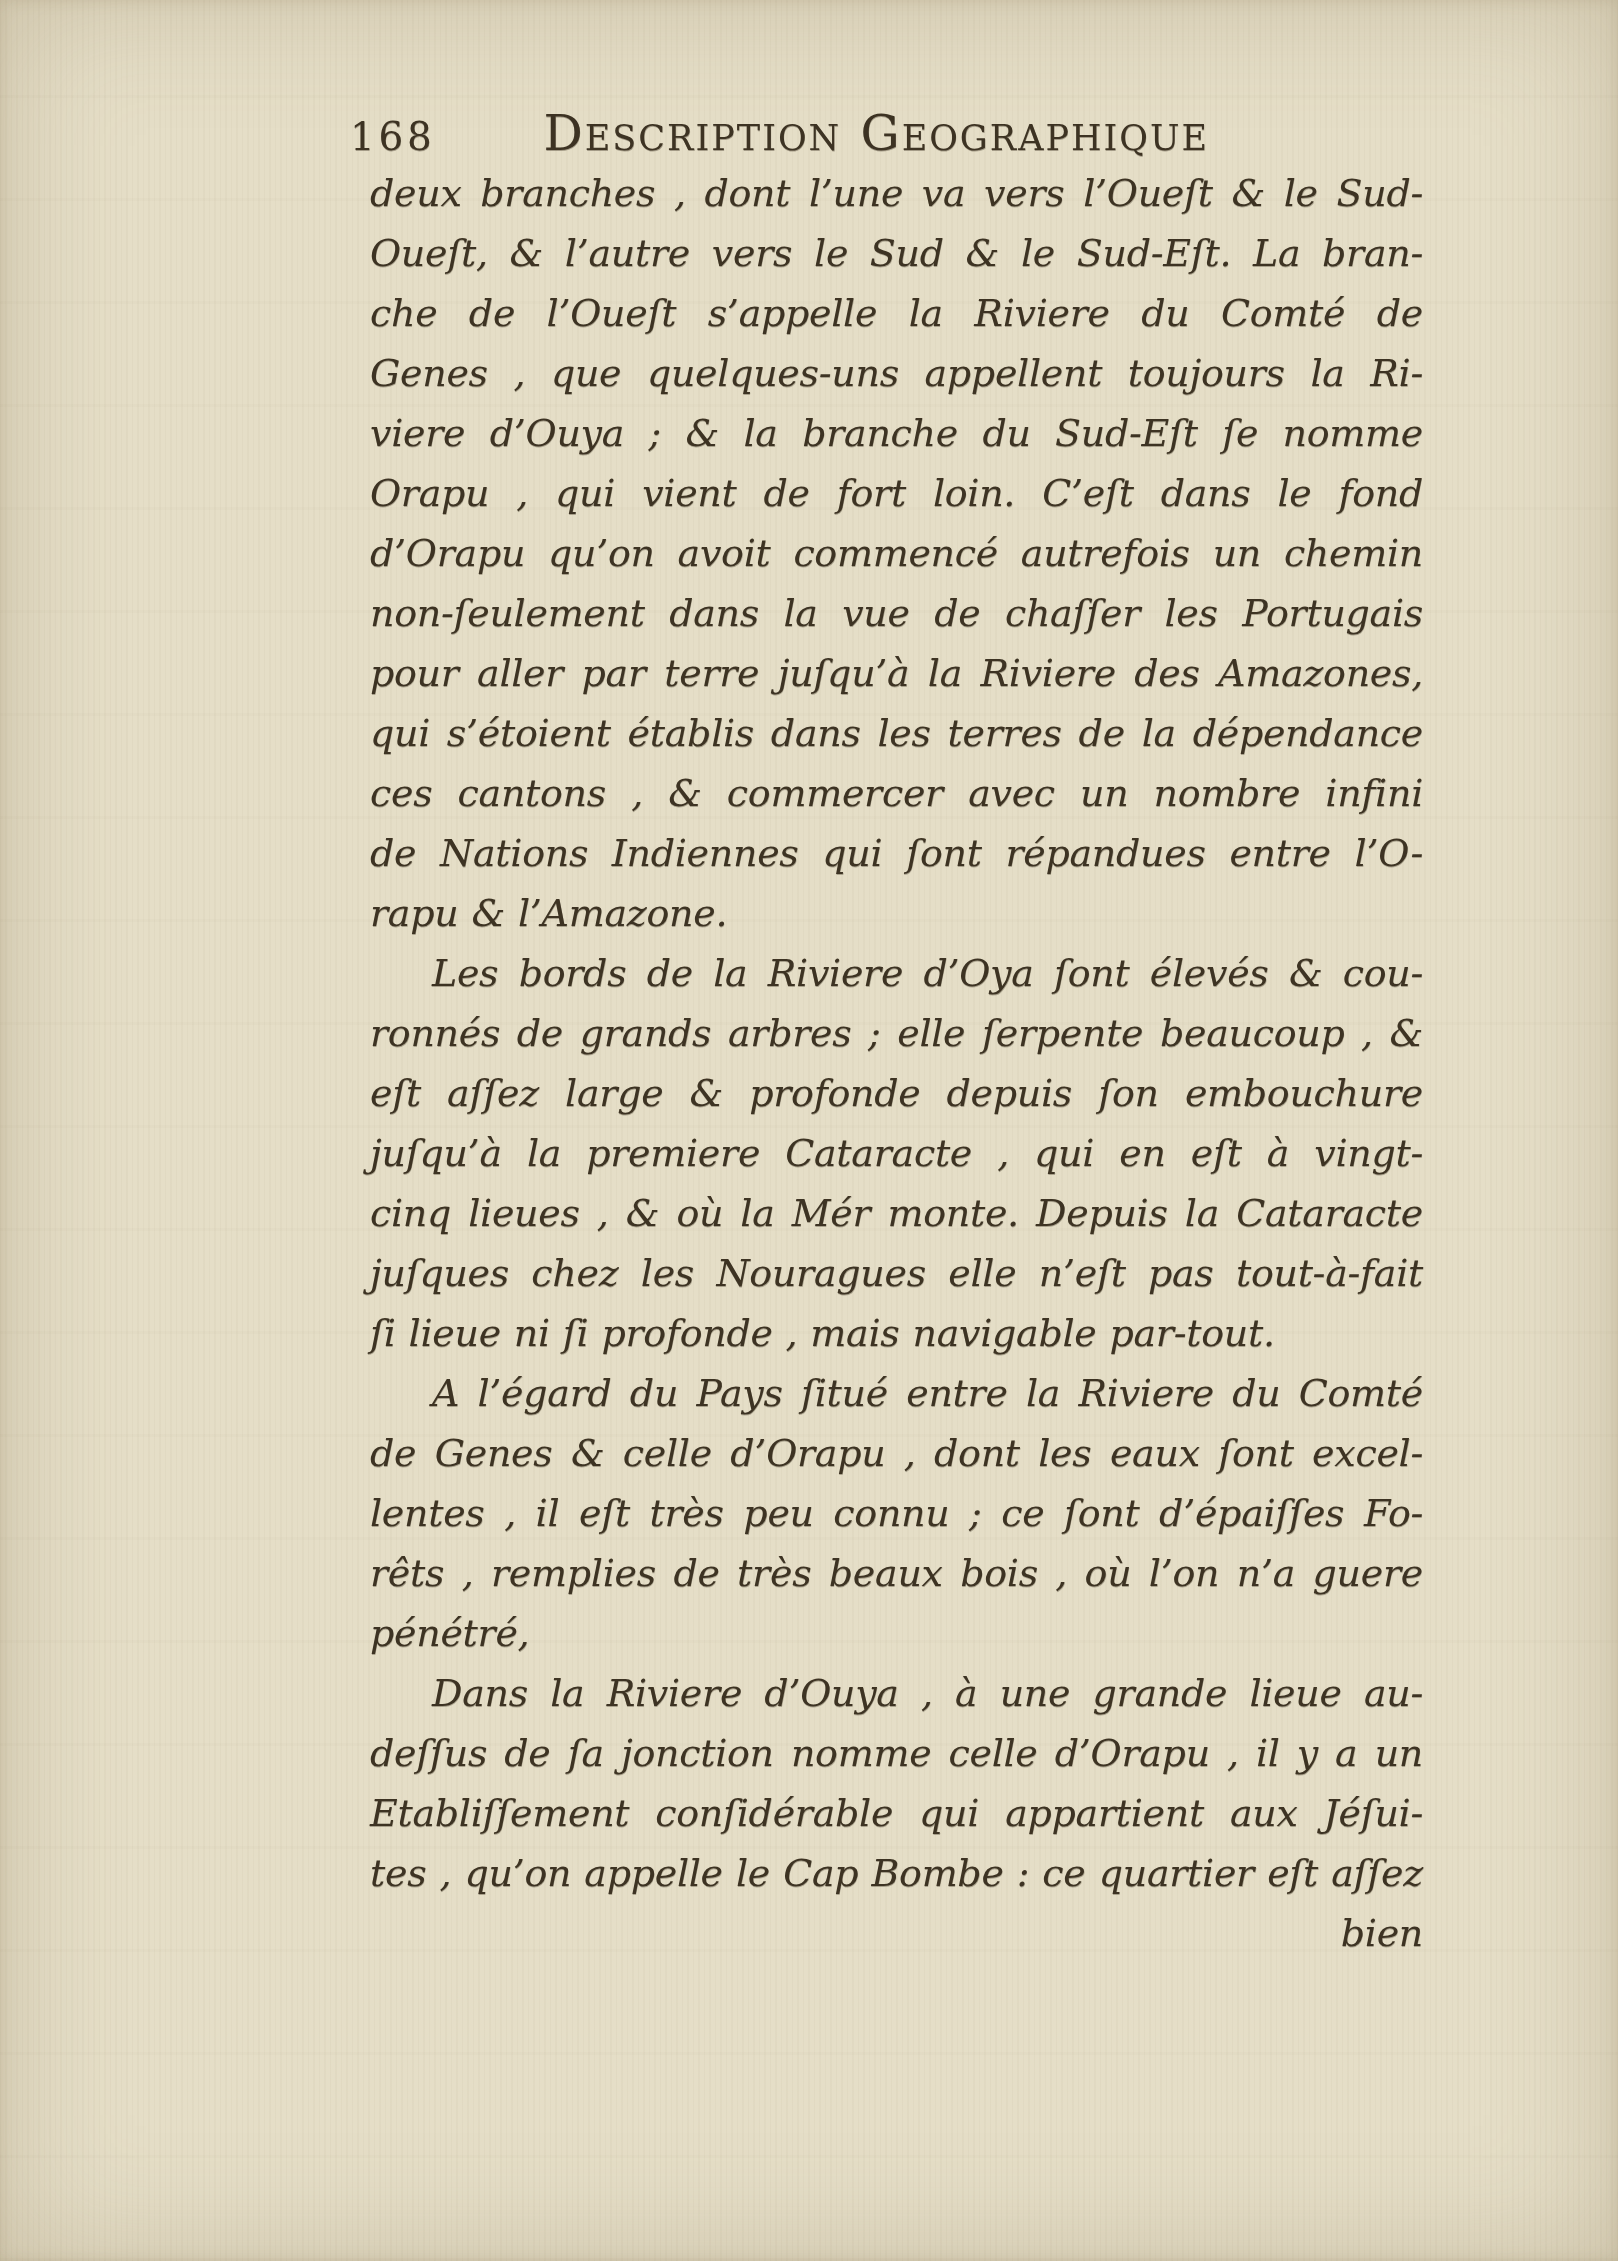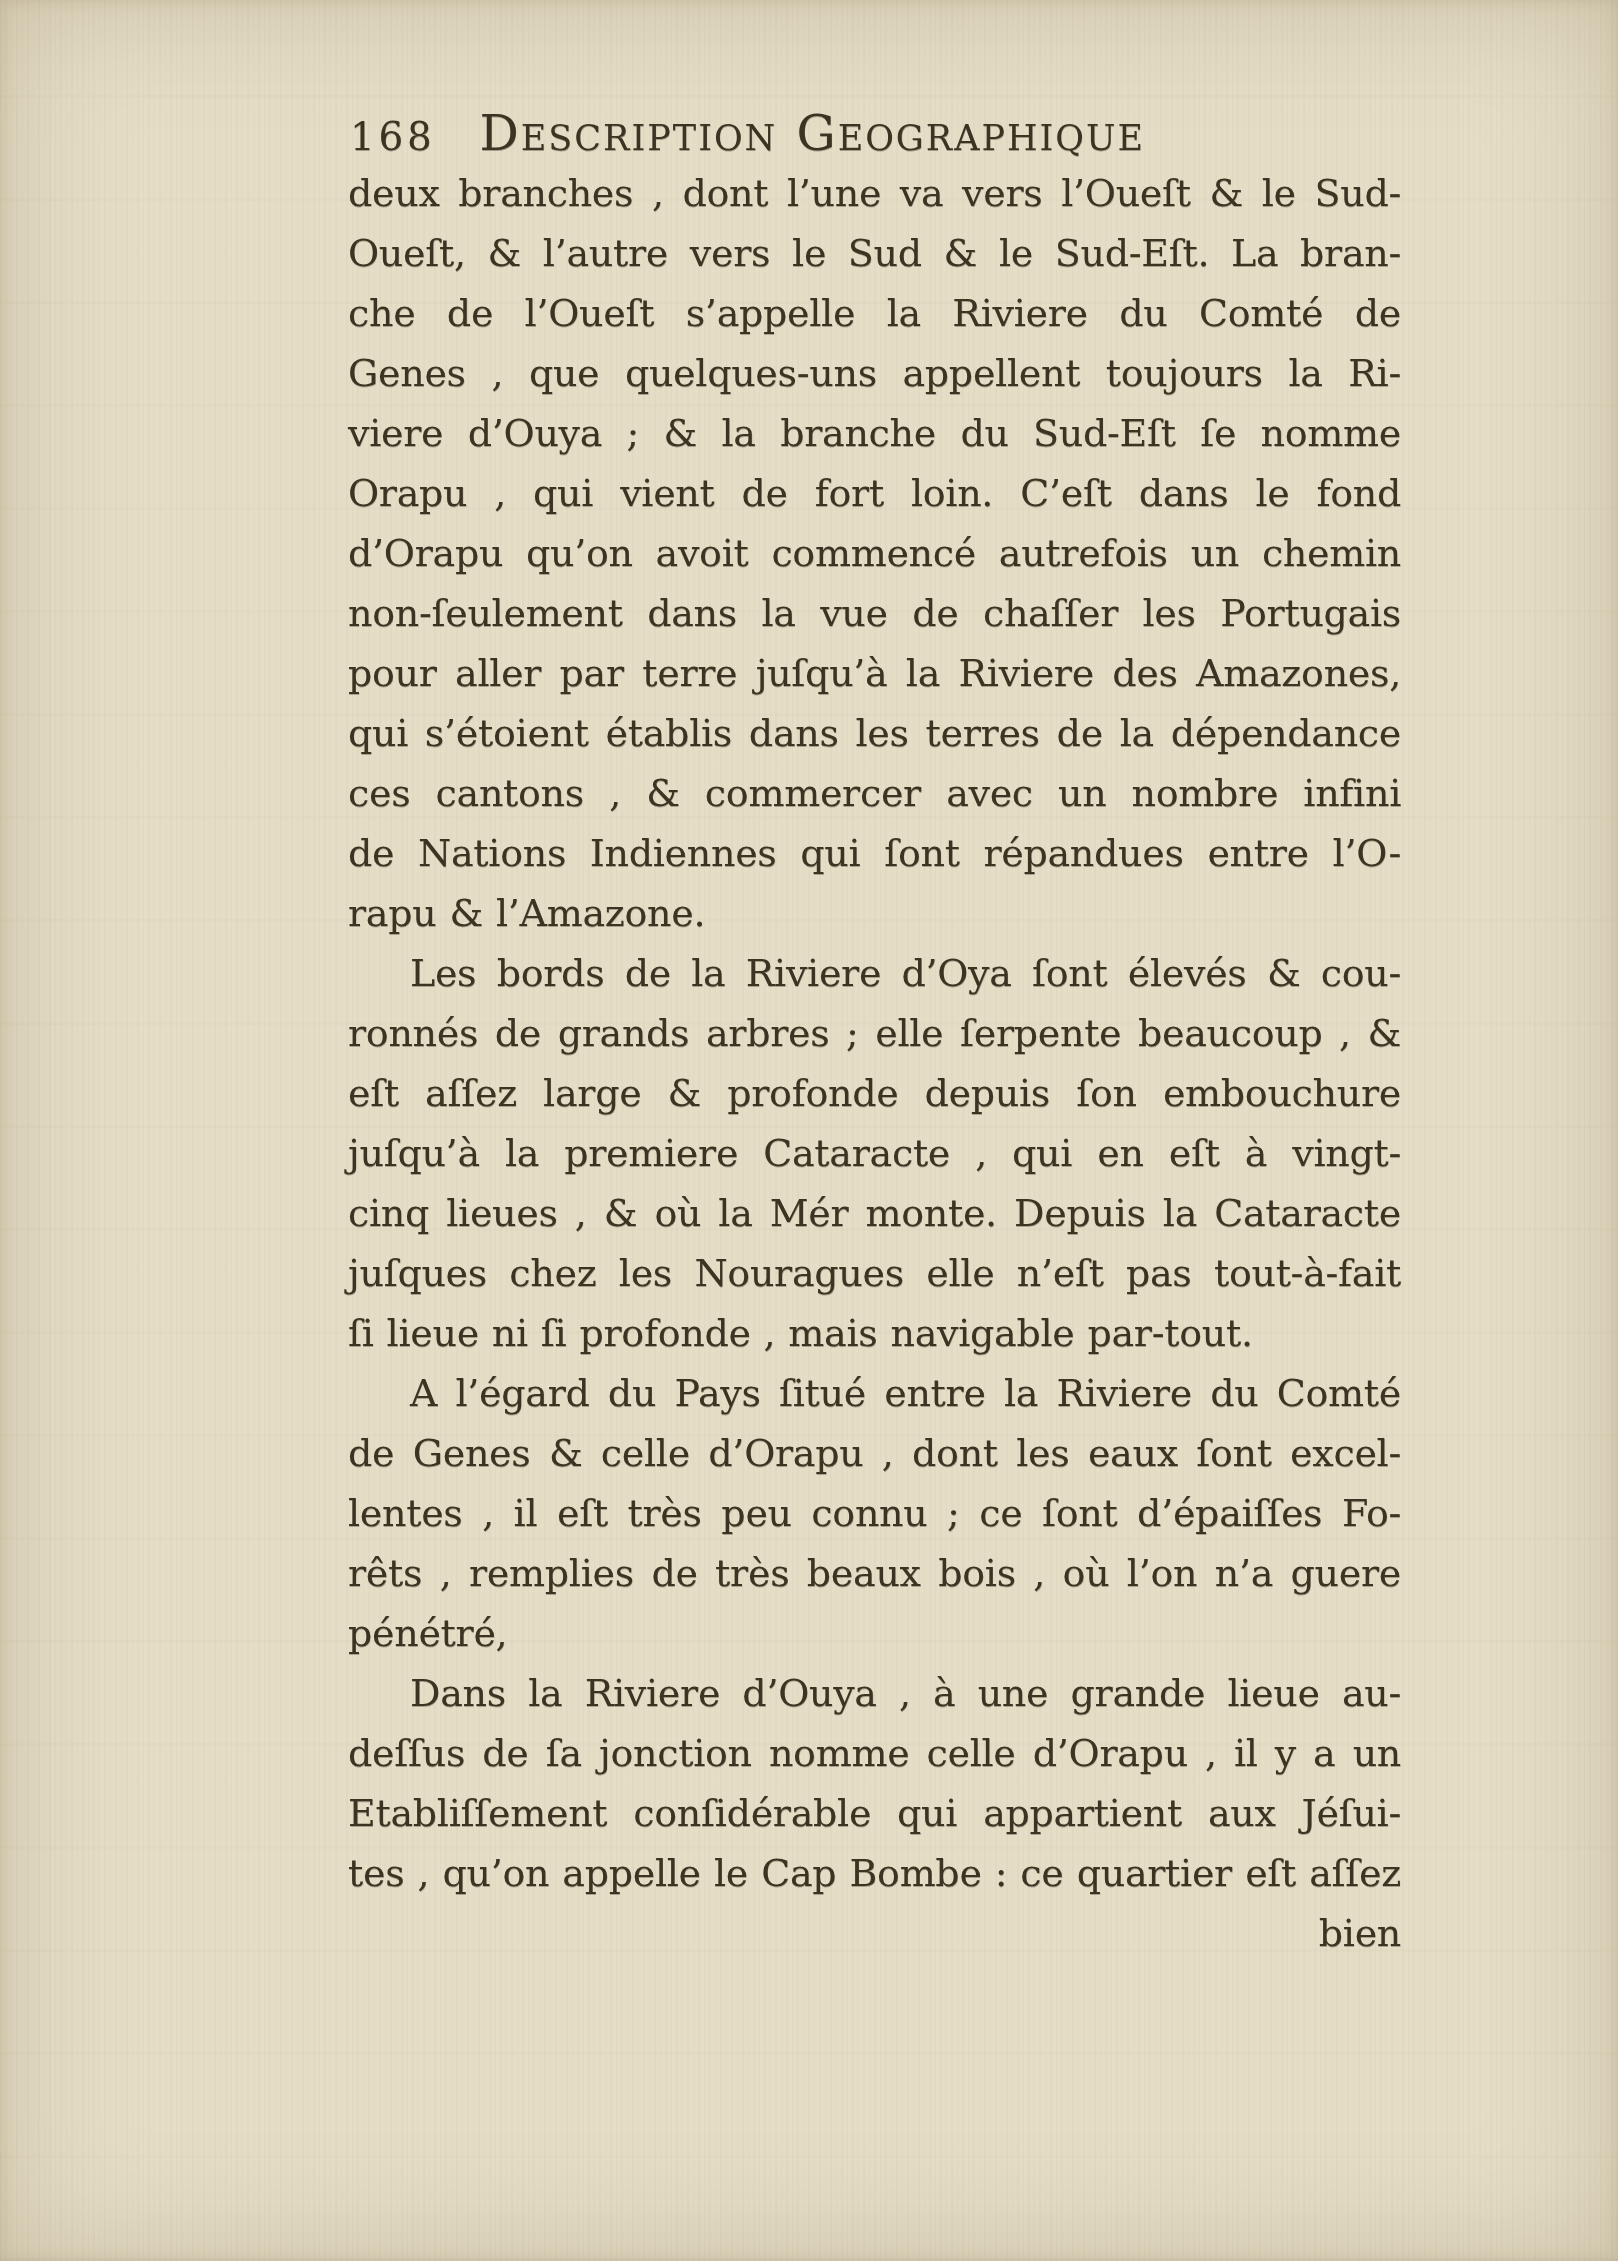--- a/index.html
+++ b/index.html
@@ -43,21 +43,21 @@
     width: 1053px;
     display: flex;
     align-items: baseline;
     white-space: nowrap;
     text-shadow: 0.3px 0.5px 0.6px rgba(61, 51, 35, 0.38);
   }
 
   .folio {
     font-size: 39px;
     letter-spacing: 3.7px;
-    margin-right: 44px;
+    margin-right: 108px;
   }
 
   .running-title {
     display: inline-flex;
     align-items: baseline;
     letter-spacing: 0.205em;
   }
 
   .title-lead {
     font-size: 49px;
@@ -68,28 +68,29 @@
   }
 
   .title-word-gap {
     display: inline-block;
     width: 0.55em;
     font-size: 35px;
   }
 
   .body-text {
     position: absolute;
-    left: 348px;
+    left: 370px;
     top: 163px;
     width: 1053px;
     font-size: 38px;
     line-height: 60px;
     letter-spacing: -0.3px;
     word-spacing: 1.2px;
     text-shadow: 0.3px 0.5px 0.6px rgba(61, 51, 35, 0.35);
+    font-style: italic;
   }
 
   .line {
     height: 60px;
     white-space: normal;
     overflow: visible;
   }
 
   .line.justify {
     text-align: justify;

